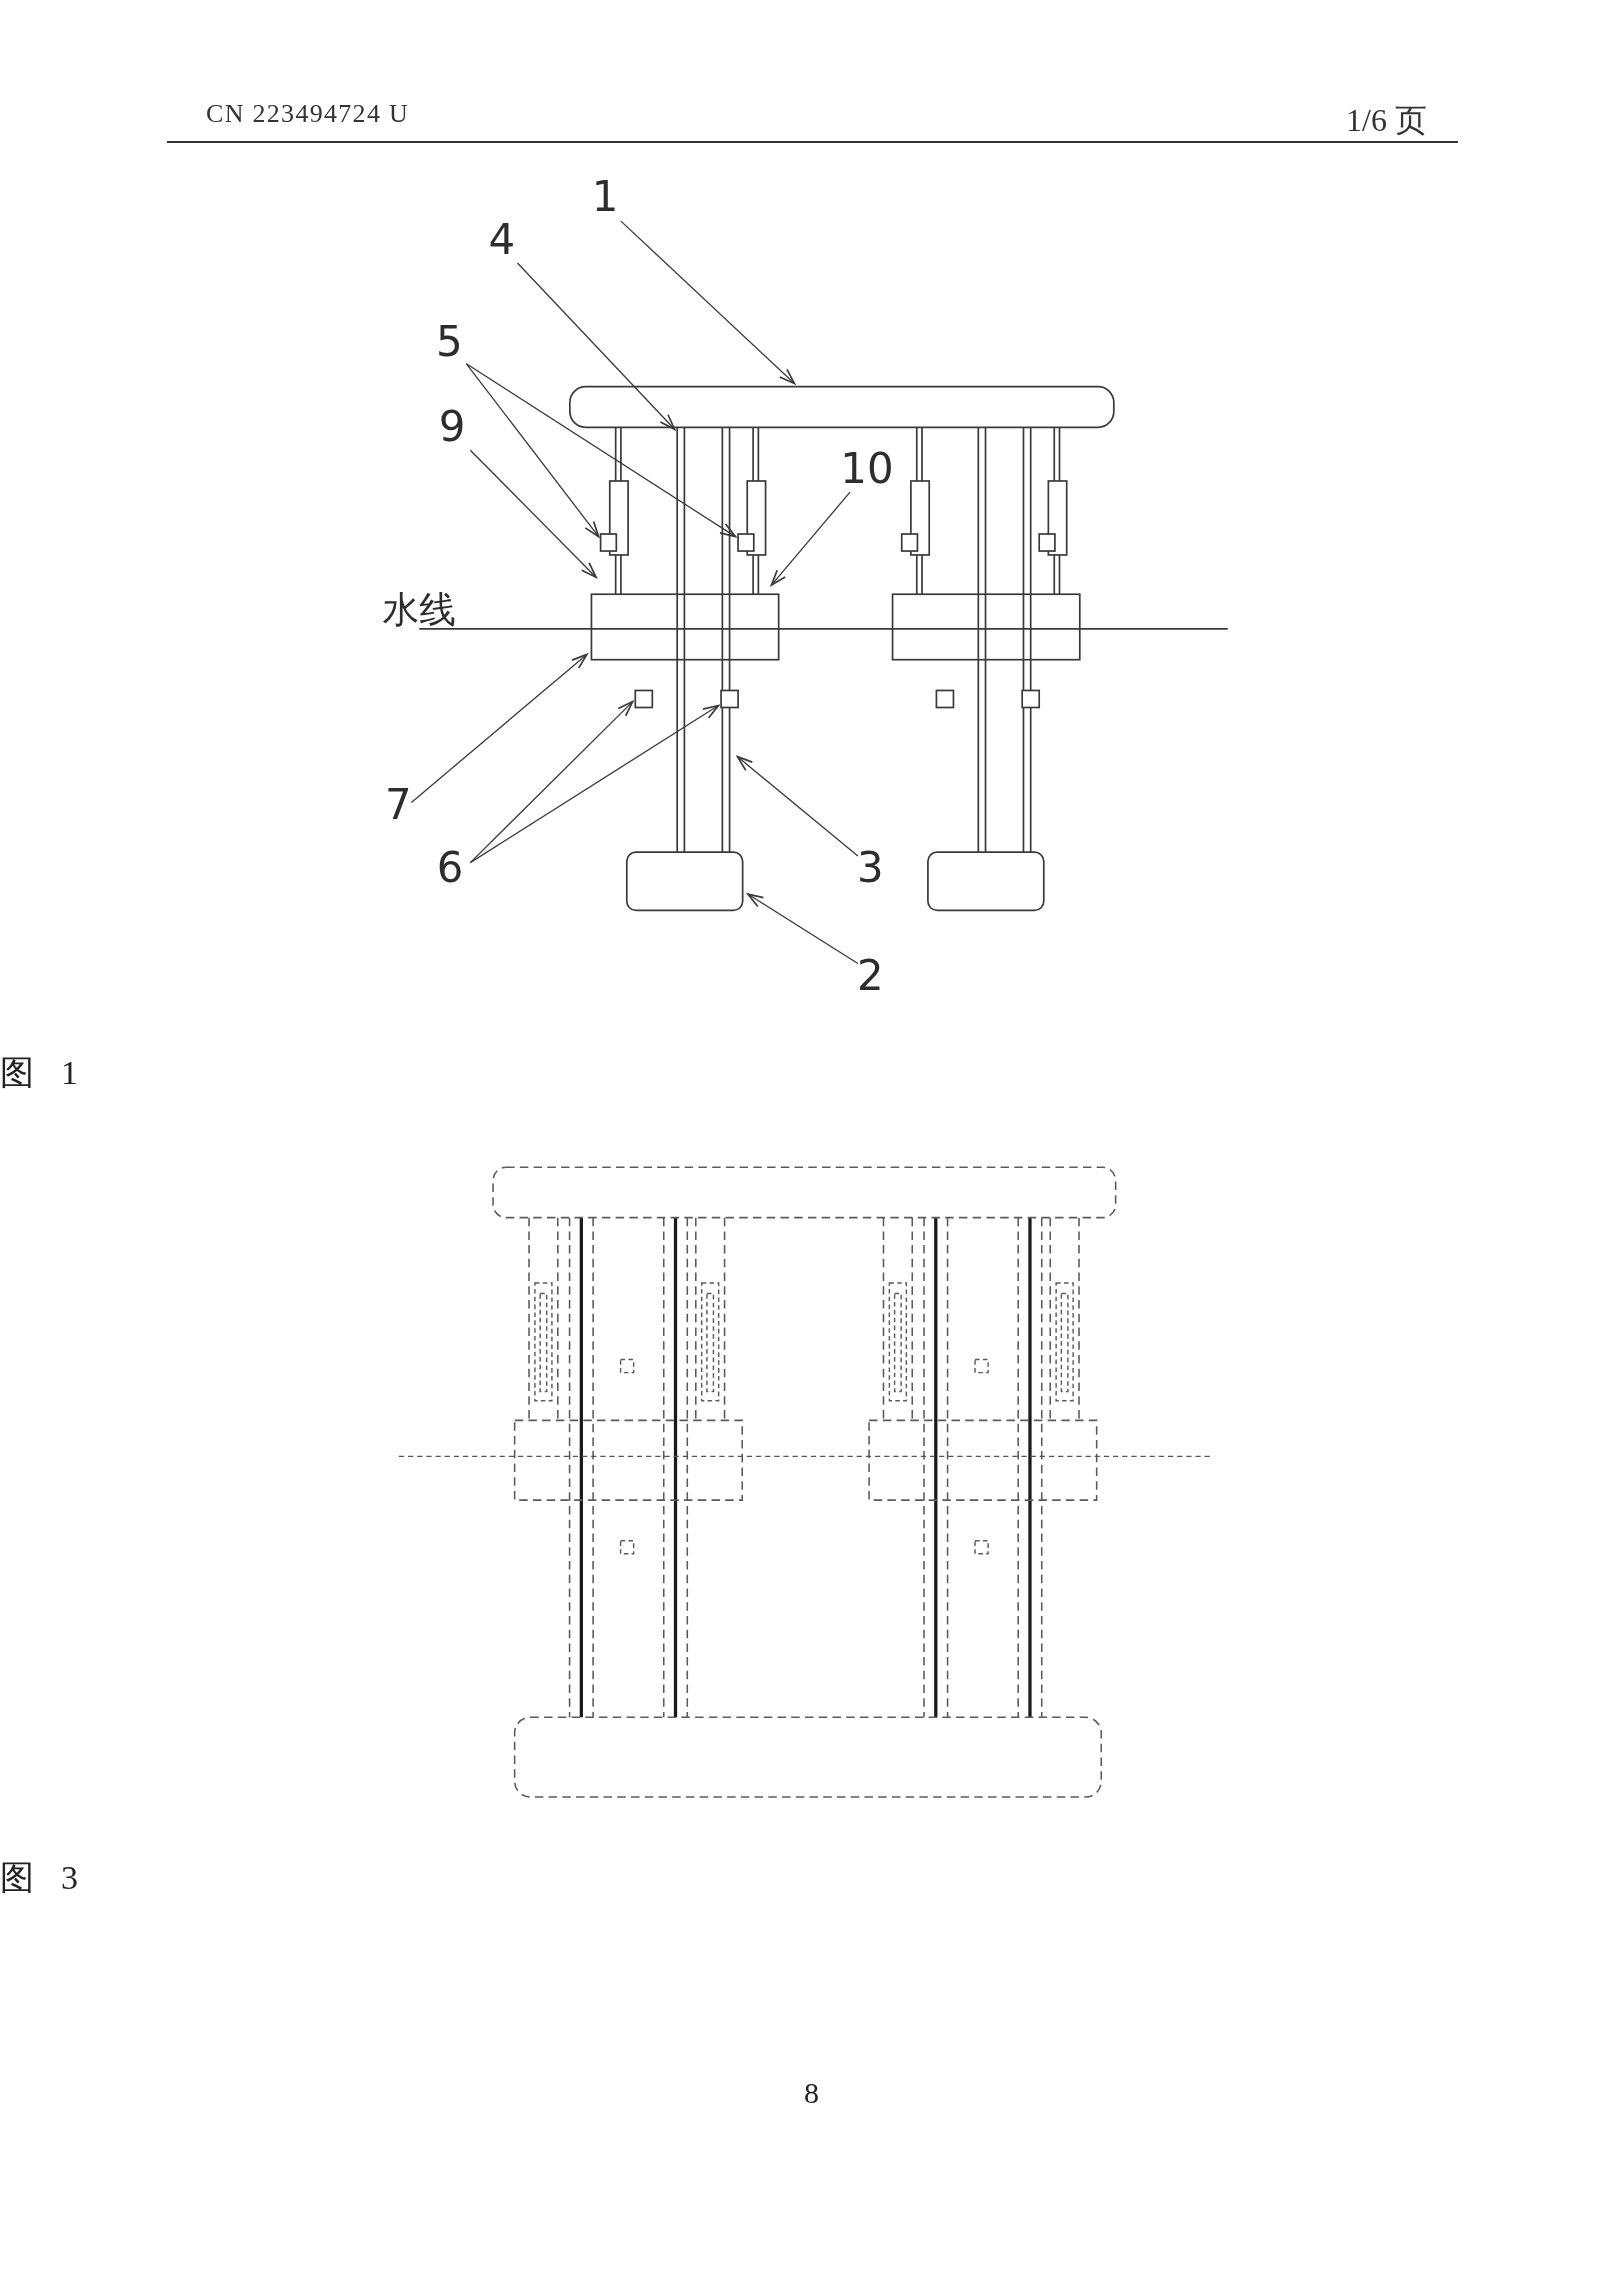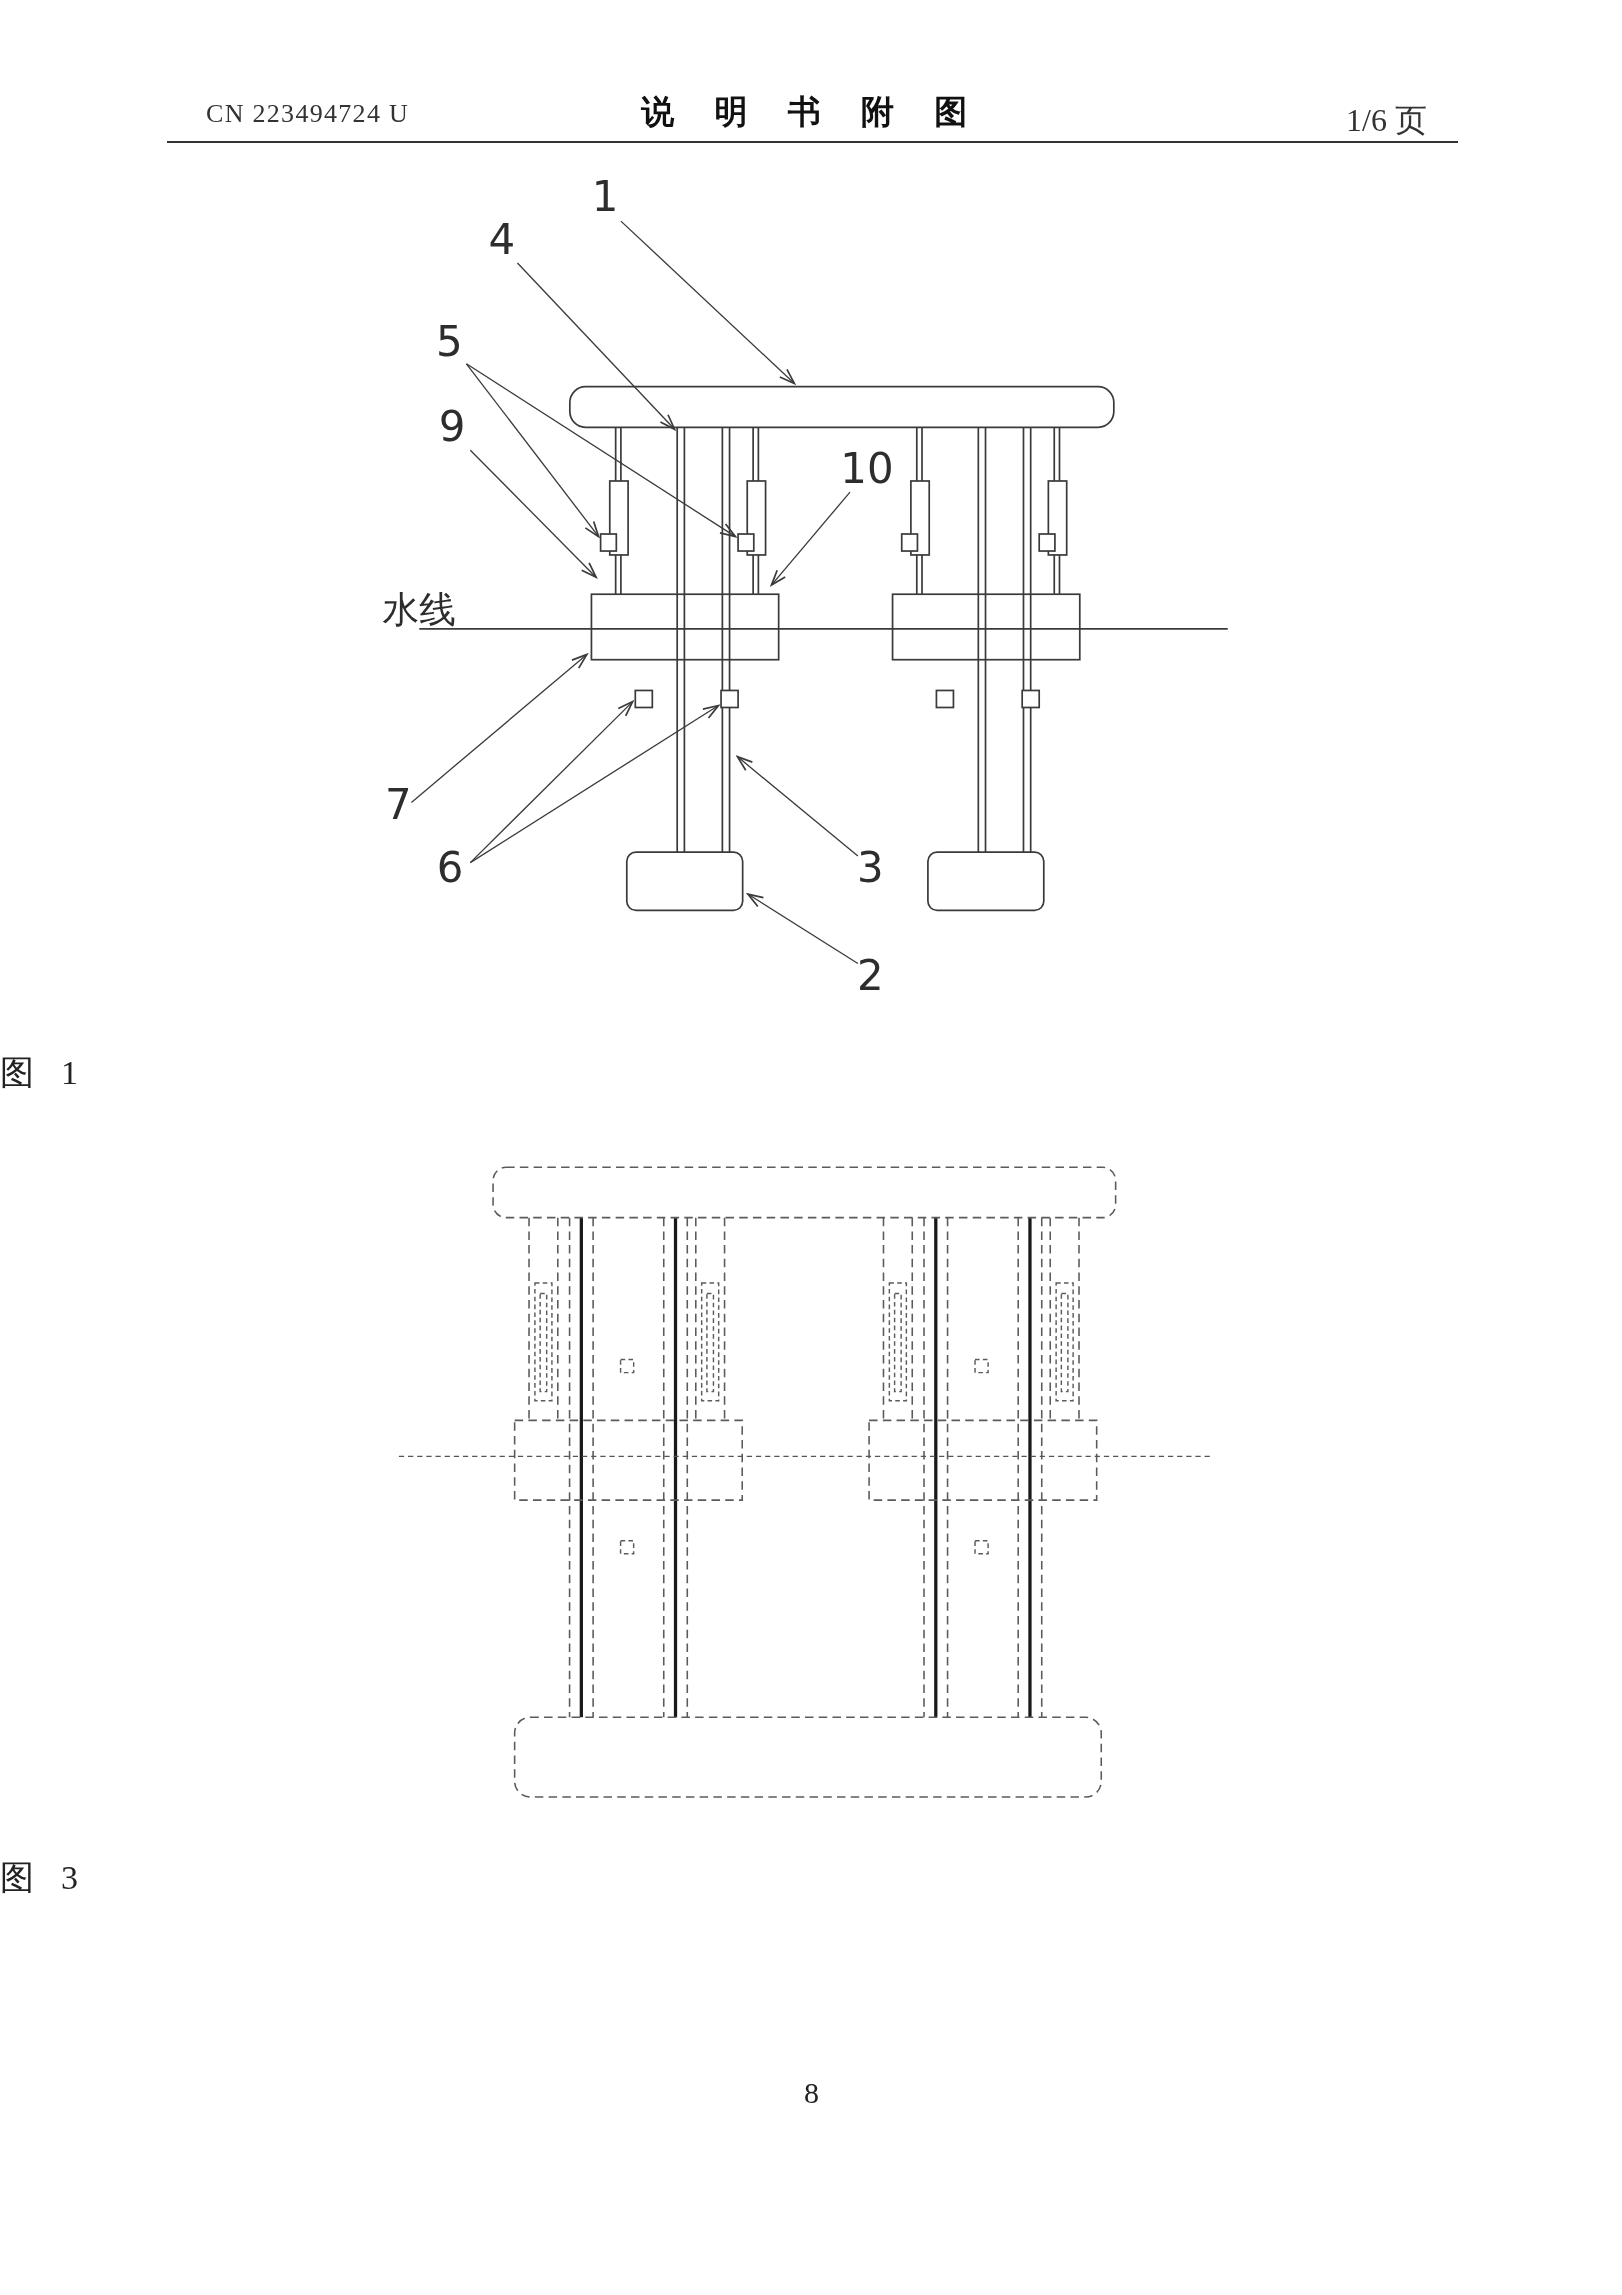--- a/index.html
+++ b/index.html
@@ -47,21 +47,20 @@
   .dsq { stroke:#5b5b5b; stroke-width:2.2; fill:none; stroke-dasharray:7 5; }
   .tend{ stroke:#191919; stroke-width:5; fill:none; }
   .wl2 { stroke:#555; stroke-width:2; fill:none; stroke-dasharray:8 6; }
 </style>
 </head>
 <body>
 
 <div class="page">
 
   <div class="hdr-patent">CN 223494724 U</div>
-  <div class="hdr-title">说 明 书 附 图</div>
   <div class="hdr-page">1/6 页</div>
   <div class="hdr-rule"></div>
 
   <svg class="fig1-svg" width="851" height="838" viewBox="0 0 1300 1280" xmlns="http://www.w3.org/2000/svg">
     <defs>
       <marker id="arw" markerUnits="userSpaceOnUse" markerWidth="28" markerHeight="22" refX="25" refY="10" orient="auto" viewBox="0 0 28 20">
         <path d="M2,2 L25,10 L2,18" fill="none" stroke="#3a3a3a" stroke-width="2.6"></path>
       </marker>
     </defs>
 

